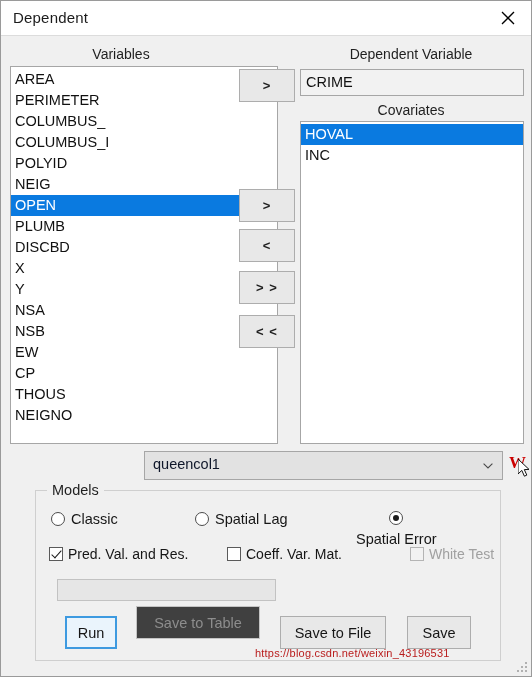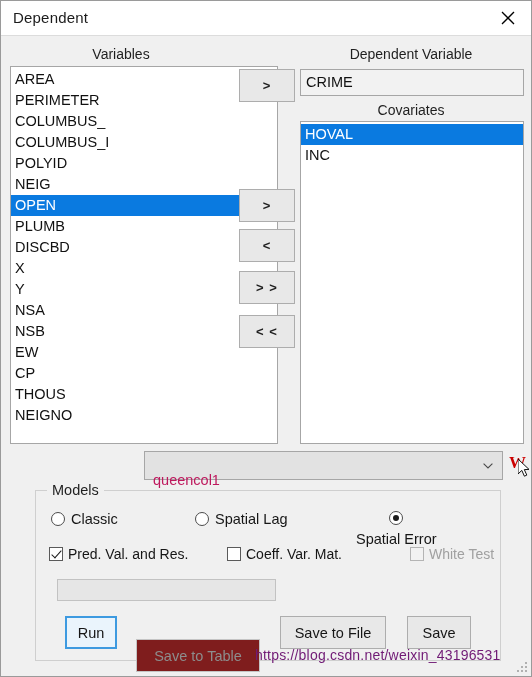--- a/index.html
+++ b/index.html
@@ -151,23 +151,23 @@
 
   #weights-select {
     position: absolute;
     left: 135px; top: 0px;
     width: 359px; height: 29px;
     background: #e2e2e2;
     border: 1px solid #a6a6a6;
   }
   #weights-select .value {
     position: absolute;
-    left: 8px; top: 20px;
-    font-size: 14.5px;
-    color: #be185d;
+    left: 8px; top: 4px;
+    font-size: 14.5px;
+    color: #0f172a;
   }
   #weights-select .chev {
     position: absolute;
     right: 9px; top: 11px;
     width: 10px; height: 6px;
   }
   #w-icon {
     position: absolute;
     left: 500px; top: 3px;
     font-size: 17px;
@@ -261,34 +261,34 @@
     font-size: 14.5px;
     color: #161616;
     cursor: default;
   }
   #btn-run {
     left: 64px; top: 615px; width: 52px;
     background: #eaf4fc;
     border: 2px solid #3d9ae0;
   }
   #btn-save-table {
-    left: 135px; top: 638px; width: 124px;
-    background: #7f1d1d;
+    left: 135px; top: 605px; width: 124px;
+    background: #404040;
     border: 1px solid #c4c4c4;
     color: #8d8d8d;
   }
   #btn-save-file { left: 279px; top: 615px; width: 106px; }
   #btn-reset     { left: 406px; top: 615px; width: 64px; }
 
   
   #watermark {
     position: absolute;
     left: 254px; top: 646px;
-    font-size: 14px;
-    color: #701a75;
+    font-size: 11px;
+    color: #b91c1c;
     white-space: nowrap;
     pointer-events: none;
     letter-spacing: .2px;
   }
 
   
   #resize-grip {
     position: absolute;
     right: 3px; bottom: 3px;
     width: 11px; height: 11px;

